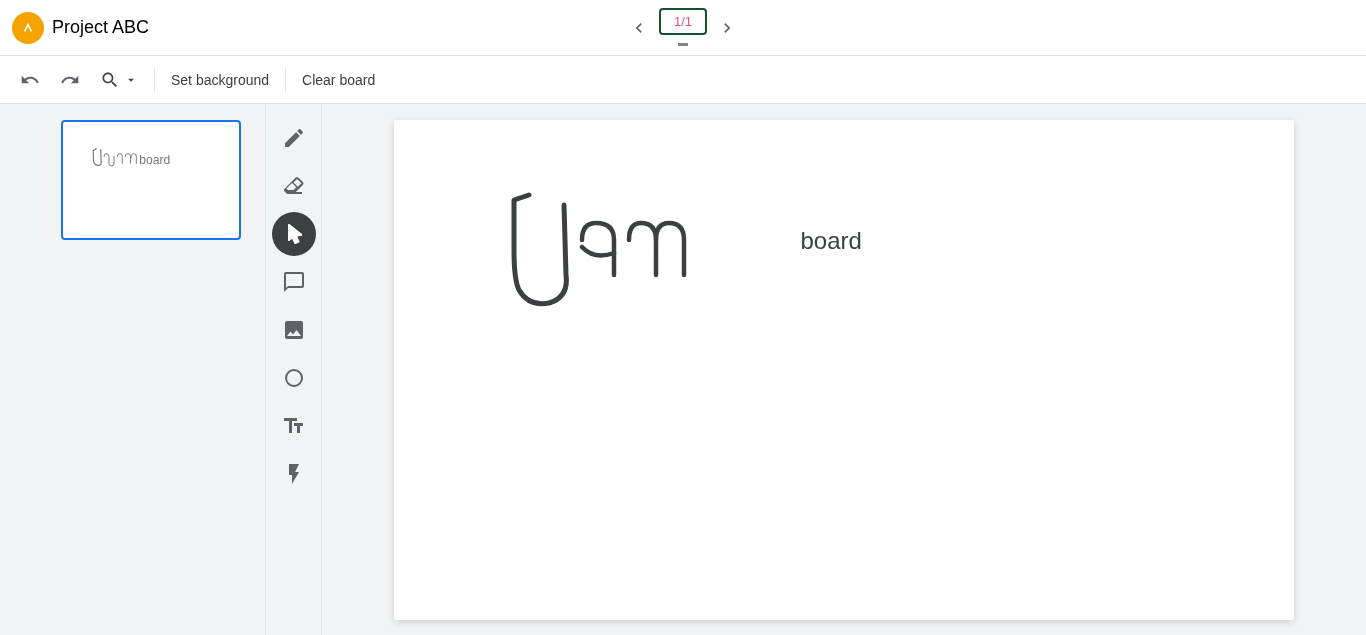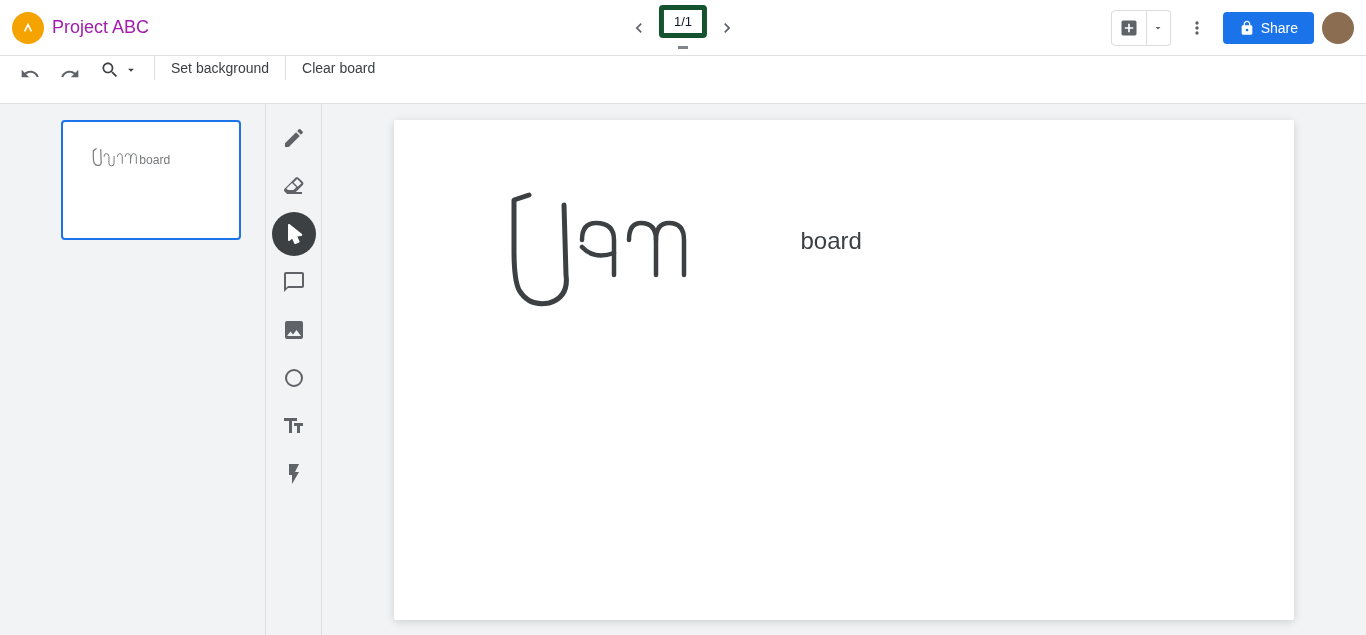--- a/index.html
+++ b/index.html
@@ -23,21 +23,21 @@
       background: #f4a300;
       border-radius: 50%;
       display: flex;
       align-items: center;
       justify-content: center;
       flex-shrink: 0;
     }
     .app-logo svg { width: 20px; height: 20px; }
     .app-title {
       font-size: 18px;
-      color: #a21caf;
+      color: #000000;
       font-weight: 400;
       flex: 1;
     }
     .nav-center {
       display: flex;
       align-items: center;
       gap: 4px;
       position: absolute;
       left: 50%;
       transform: translateX(-50%);
@@ -48,25 +48,25 @@
       border: none;
       background: transparent;
       cursor: pointer;
       display: flex;
       align-items: center;
       justify-content: center;
       border-radius: 50%;
       color: #5f6368;
     }
     .page-indicator {
-      border: 5px solid #14532d;
+      border: 2px solid #14532d;
       border-radius: 4px;
       padding: 4px 10px;
       font-size: 13px;
-      color: #0f172a;
+      color: #ec4899;
       background: #fff;
       min-width: 48px;
       text-align: center;
     }
     .monitor-icon {
       font-size: 10px;
       color: #80868b;
       text-align: center;
       display: block;
       margin-top: 2px;
@@ -140,21 +140,21 @@
       background: #8b6e52;
       overflow: hidden;
       cursor: pointer;
     }
 
     
     .toolbar-bar {
       height: 48px;
       background: #fff;
       display: flex;
-      align-items: flex-start;
+      align-items: center;
       padding: 0 12px;
       border-bottom: 1px solid #e0e0e0;
       gap: 4px;
     }
     .toolbar-icon-btn {
       width: 36px;
       height: 36px;
       border: none;
       background: transparent;
       cursor: pointer;
@@ -310,46 +310,20 @@
       <div class="page-indicator">1/1</div>
       <span class="monitor-icon">▬</span>
     </div>
     <button class="nav-arrow">
       <svg width="20" height="20" viewBox="0 0 24 24" fill="currentColor">
           <path d="M10 6L8.59 7.41 13.17 12l-4.58 4.59L10 18l6-6z"></path>
         </svg>
     </button>
   </div>
 
-  <div class="top-right">
-    <div class="add-btn-group">
-      <button class="add-btn">
-        <svg width="20" height="20" viewBox="0 0 24 24" fill="currentColor" color="#5f6368">
-            <path d="M19 3H5c-1.1 0-2 .9-2 2v14c0 1.1.9 2 2 2h14c1.1 0 2-.9 2-2V5c0-1.1-.9-2-2-2zm-2 10h-4v4h-2v-4H7v-2h4V7h2v4h4v2z"></path>
-          </svg>
-      </button>
-      <button class="add-btn-arrow">
-        <svg width="12" height="12" viewBox="0 0 24 24" fill="currentColor" color="#5f6368">
-            <path d="M7 10l5 5 5-5z"></path>
-          </svg>
-      </button>
-    </div>
-    <button class="more-btn">
-      <svg width="20" height="20" viewBox="0 0 24 24" fill="currentColor">
-          <path d="M12 8c1.1 0 2-.9 2-2s-.9-2-2-2-2 .9-2 2 .9 2 2 2zm0 2c-1.1 0-2 .9-2 2s.9 2 2 2 2-.9 2-2-.9-2-2-2zm0 6c-1.1 0-2 .9-2 2s.9 2 2 2 2-.9 2-2-.9-2-2-2z"></path>
-        </svg>
-    </button>
-    <button class="share-btn">
-      <svg width="16" height="16" viewBox="0 0 24 24" fill="currentColor">
-          <path d="M18 8h-1V6c0-2.76-2.24-5-5-5S7 3.24 7 6v2H6c-1.1 0-2 .9-2 2v10c0 1.1.9 2 2 2h12c1.1 0 2-.9 2-2V10c0-1.1-.9-2-2-2zm-6 9c-1.1 0-2-.9-2-2s.9-2 2-2 2 .9 2 2-.9 2-2 2zm3.1-9H8.9V6c0-1.71 1.39-3.1 3.1-3.1 1.71 0 3.1 1.39 3.1 3.1v2z"></path>
-        </svg>
-      <span>Share</span>
-    </button>
-    <div class="avatar"></div>
-  </div>
 </div>
 
 <div class="toolbar-bar">
   <button class="toolbar-icon-btn">
     <svg width="20" height="20" viewBox="0 0 24 24" fill="currentColor">
         <path d="M12.5 8c-2.65 0-5.05.99-6.9 2.6L2 7v9h9l-3.62-3.62c1.39-1.16 3.16-1.88 5.12-1.88 3.54 0 6.55 2.31 7.6 5.5l2.37-.78C21.08 11.03 17.15 8 12.5 8z"></path>
       </svg>
   </button>
   <button class="toolbar-icon-btn">
     <svg width="20" height="20" viewBox="0 0 24 24" fill="currentColor">

